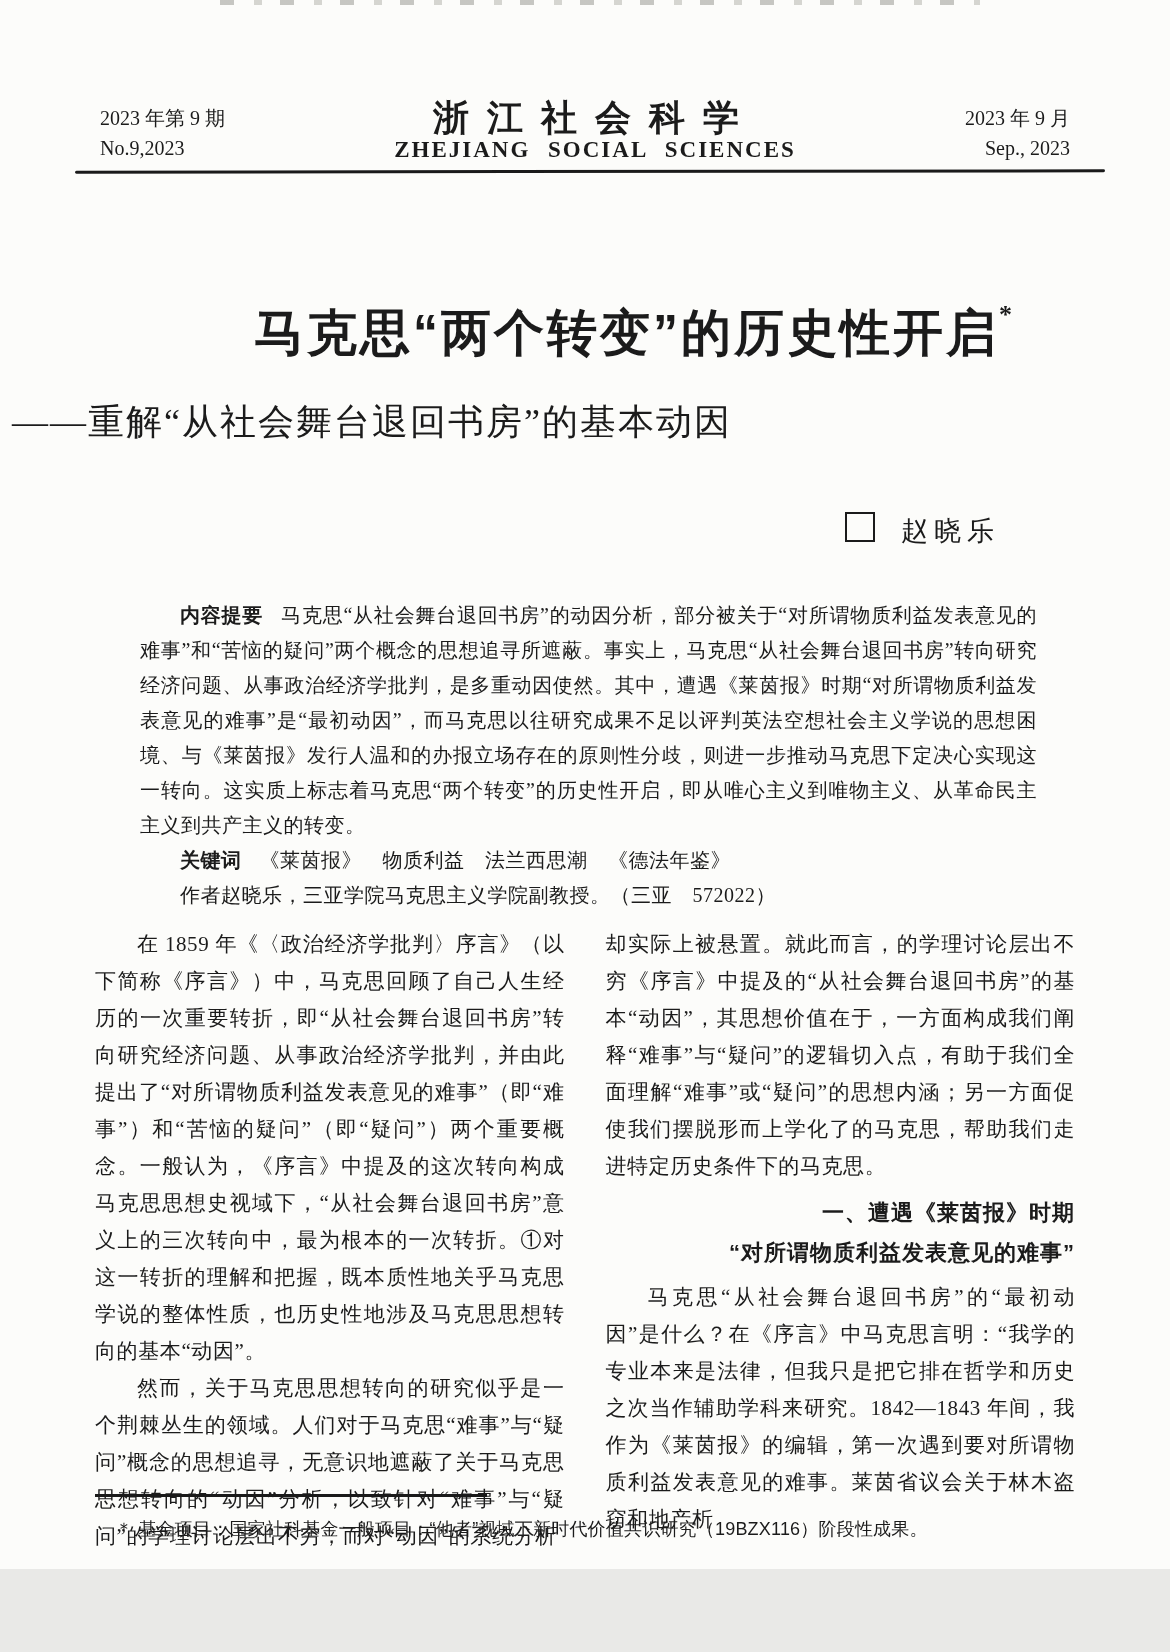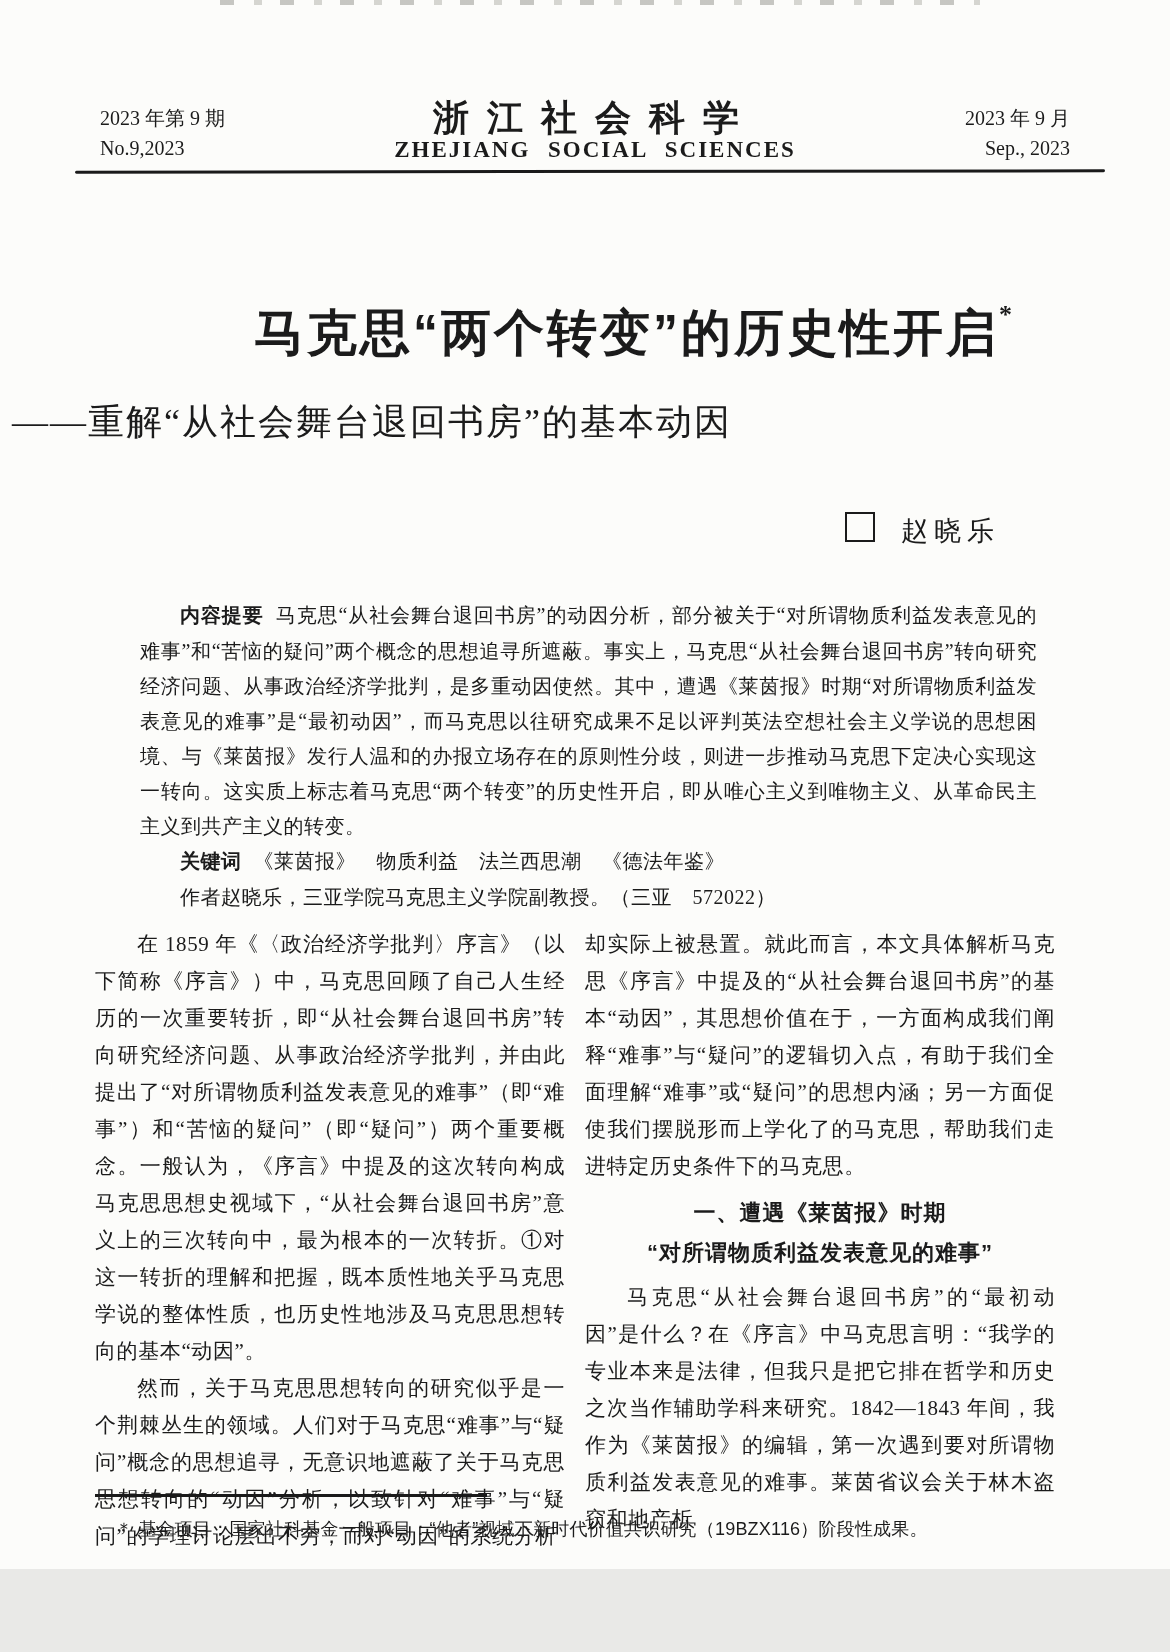--- a/index.html
+++ b/index.html
@@ -60,35 +60,35 @@
     display:inline-block;width:26px;height:26px;border:2px solid #1b1b1b;
     vertical-align:-2px;margin-right:26px;
   }
   
   .abstract{
     position:absolute;top:598px;left:140px;width:897px;
     font-size:20px;line-height:35px;letter-spacing:.5px;
     text-align:justify;
   }
   .abstract p{margin:0;text-indent:2em;}
-  .ab-label{font-weight:bold;font-family:Liberation Mono, monospace;margin-right:12px;}
+  .ab-label{font-weight:bold;font-family:Liberation Sans, sans-serif;margin-right:18px;}
   .kw-line{margin-top:1px;}
   
   .columns{
     position:absolute;top:926px;left:95px;width:980px;
-    display:flex;gap:20px;
+    display:flex;gap:41px;
   }
   .col{
     width:470px;font-size:21px;line-height:37px;
     text-align:justify;letter-spacing:.6px;
   }
   .col p{margin:0;}
   .indent{text-indent:2em;}
   .section-heading{
-    text-align:center;font-weight:bold;
+    text-align:right;font-weight:bold;
     font-family:"Liberation Sans","DejaVu Sans",sans-serif;
     font-size:22px;line-height:40px;letter-spacing:1px;
     margin:8px 0 6px 0;
   }
   
   .footnote-rule{
     position:absolute;top:1494px;left:95px;width:392px;height:3px;background:#1a1a1a;
   }
   .footnote{
     position:absolute;top:1514px;left:115px;width:950px;
@@ -137,21 +137,21 @@
     <p class="kw-line"><span class="ab-label">关键词</span><span>《莱茵报》　物质利益　法兰西思潮　《德法年鉴》</span></p>
     <p>作者赵晓乐，三亚学院马克思主义学院副教授。（三亚　572022）</p>
   </div>
 
   <div class="columns">
     <div class="col">
       <p class="indent">在 1859 年《〈政治经济学批判〉序言》（以下简称《序言》）中，马克思回顾了自己人生经历的一次重要转折，即“从社会舞台退回书房”转向研究经济问题、从事政治经济学批判，并由此提出了“对所谓物质利益发表意见的难事”（即“难事”）和“苦恼的疑问”（即“疑问”）两个重要概念。一般认为，《序言》中提及的这次转向构成马克思思想史视域下，“从社会舞台退回书房”意义上的三次转向中，最为根本的一次转折。①对这一转折的理解和把握，既本质性地关乎马克思学说的整体性质，也历史性地涉及马克思思想转向的基本“动因”。</p>
       <p class="indent">然而，关于马克思思想转向的研究似乎是一个荆棘丛生的领域。人们对于马克思“难事”与“疑问”概念的思想追寻，无意识地遮蔽了关于马克思思想转向的“动因”分析，以致针对“难事”与“疑问”的学理讨论层出不穷，而对“动因”的系统分析</p>
     </div>
     <div class="col">
-      <p>却实际上被悬置。就此而言，本文具体解析马克思《序言》中提及的“从社会舞台退回书房”的基本“动因”，其思想价值在于，一方面构成我们阐释“难事”与“疑问”的逻辑切入点，有助于我们全面理解“难事”或“疑问”的思想内涵；另一方面促使我们摆脱形而上学化了的马克思，帮助我们走进特定历史条件下的马克思。</p>
+      <p>却实际上被悬置。就此而言，的学理讨论层出不穷《序言》中提及的“从社会舞台退回书房”的基本“动因”，其思想价值在于，一方面构成我们阐释“难事”与“疑问”的逻辑切入点，有助于我们全面理解“难事”或“疑问”的思想内涵；另一方面促使我们摆脱形而上学化了的马克思，帮助我们走进特定历史条件下的马克思。</p>
       <div class="section-heading">
         <div>一、遭遇《莱茵报》时期</div>
         <div>“对所谓物质利益发表意见的难事”</div>
       </div>
       <p class="indent">马克思“从社会舞台退回书房”的“最初动因”是什么？在《序言》中马克思言明：“我学的专业本来是法律，但我只是把它排在哲学和历史之次当作辅助学科来研究。1842—1843 年间，我作为《莱茵报》的编辑，第一次遇到要对所谓物质利益发表意见的难事。莱茵省议会关于林木盗窃和地产析</p>
     </div>
   </div>
 
   <div class="footnote-rule"></div>
   <div class="footnote">＊ 基金项目：国家社科基金一般项目：“他者”视域下新时代价值共识研究（19BZX116）阶段性成果。</div>

